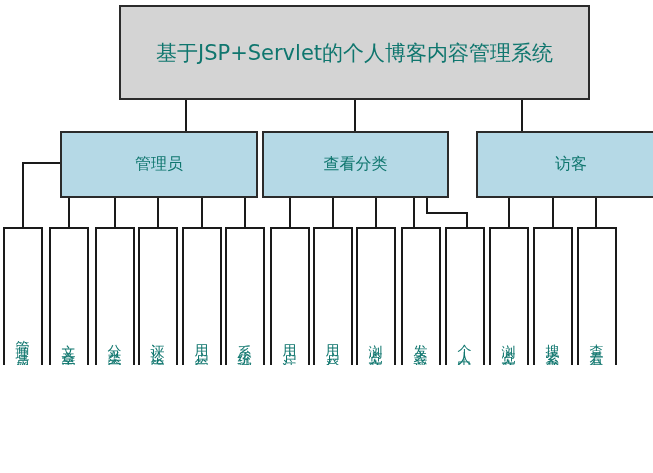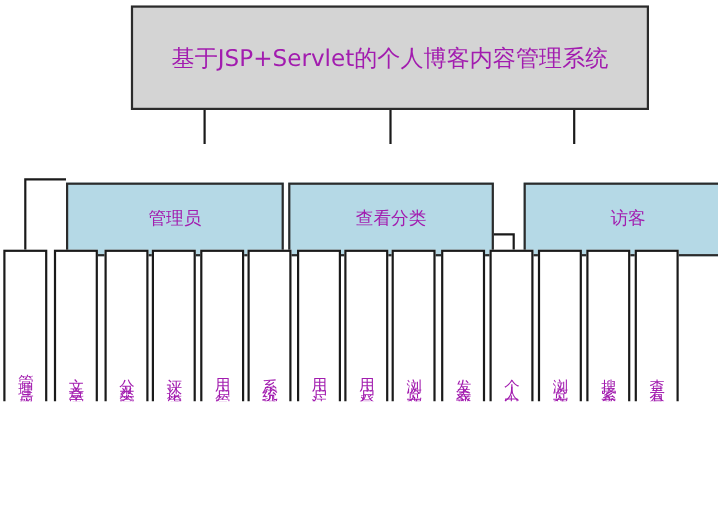--- a/index.html
+++ b/index.html
@@ -1,23 +1,23 @@
 <!DOCTYPE html>
 <html><head>
 <meta charset="utf-8">
 <style>
   html,body{margin:0;padding:0;background:#ffffff;}
   .canvas{position:relative;width:653px;height:365px;background:#ffffff;
-          font-family:"DejaVu Sans",sans-serif;color:#a21caf;overflow:hidden;}
+          font-family:"DejaVu Sans",sans-serif;color:#0f766e;overflow:hidden;}
   .connectors{position:absolute;left:0;top:0;}
   .node{position:absolute;box-sizing:border-box;display:flex;align-items:center;
         justify-content:center;text-align:center;}
   .root{left:119px;top:5px;width:471px;height:95px;background:#d4d4d4;
         border:2px solid #2b2b2b;font-size:21px;white-space:nowrap;}
-  .group{top:131px;height:67px;background:#b5d9e6;border:2px solid #2b2b2b;font-size:16px;margin-top:35px;}
+  .group{top:131px;height:67px;background:#b5d9e6;border:2px solid #2b2b2b;font-size:16px;}
   .g-admin{left:60px;width:198px;}
   .g-user{left:262px;width:187px;}
   .g-guest{left:476px;width:190px;}
   .leaf{top:227px;width:40px;height:239px;background:#ffffff;
         border:2px solid #1a1a1a;font-size:14px;}
   .leaf span{writing-mode:vertical-rl;text-orientation:upright;letter-spacing:7px;}
 </style>
 </head>
 <body>
 

